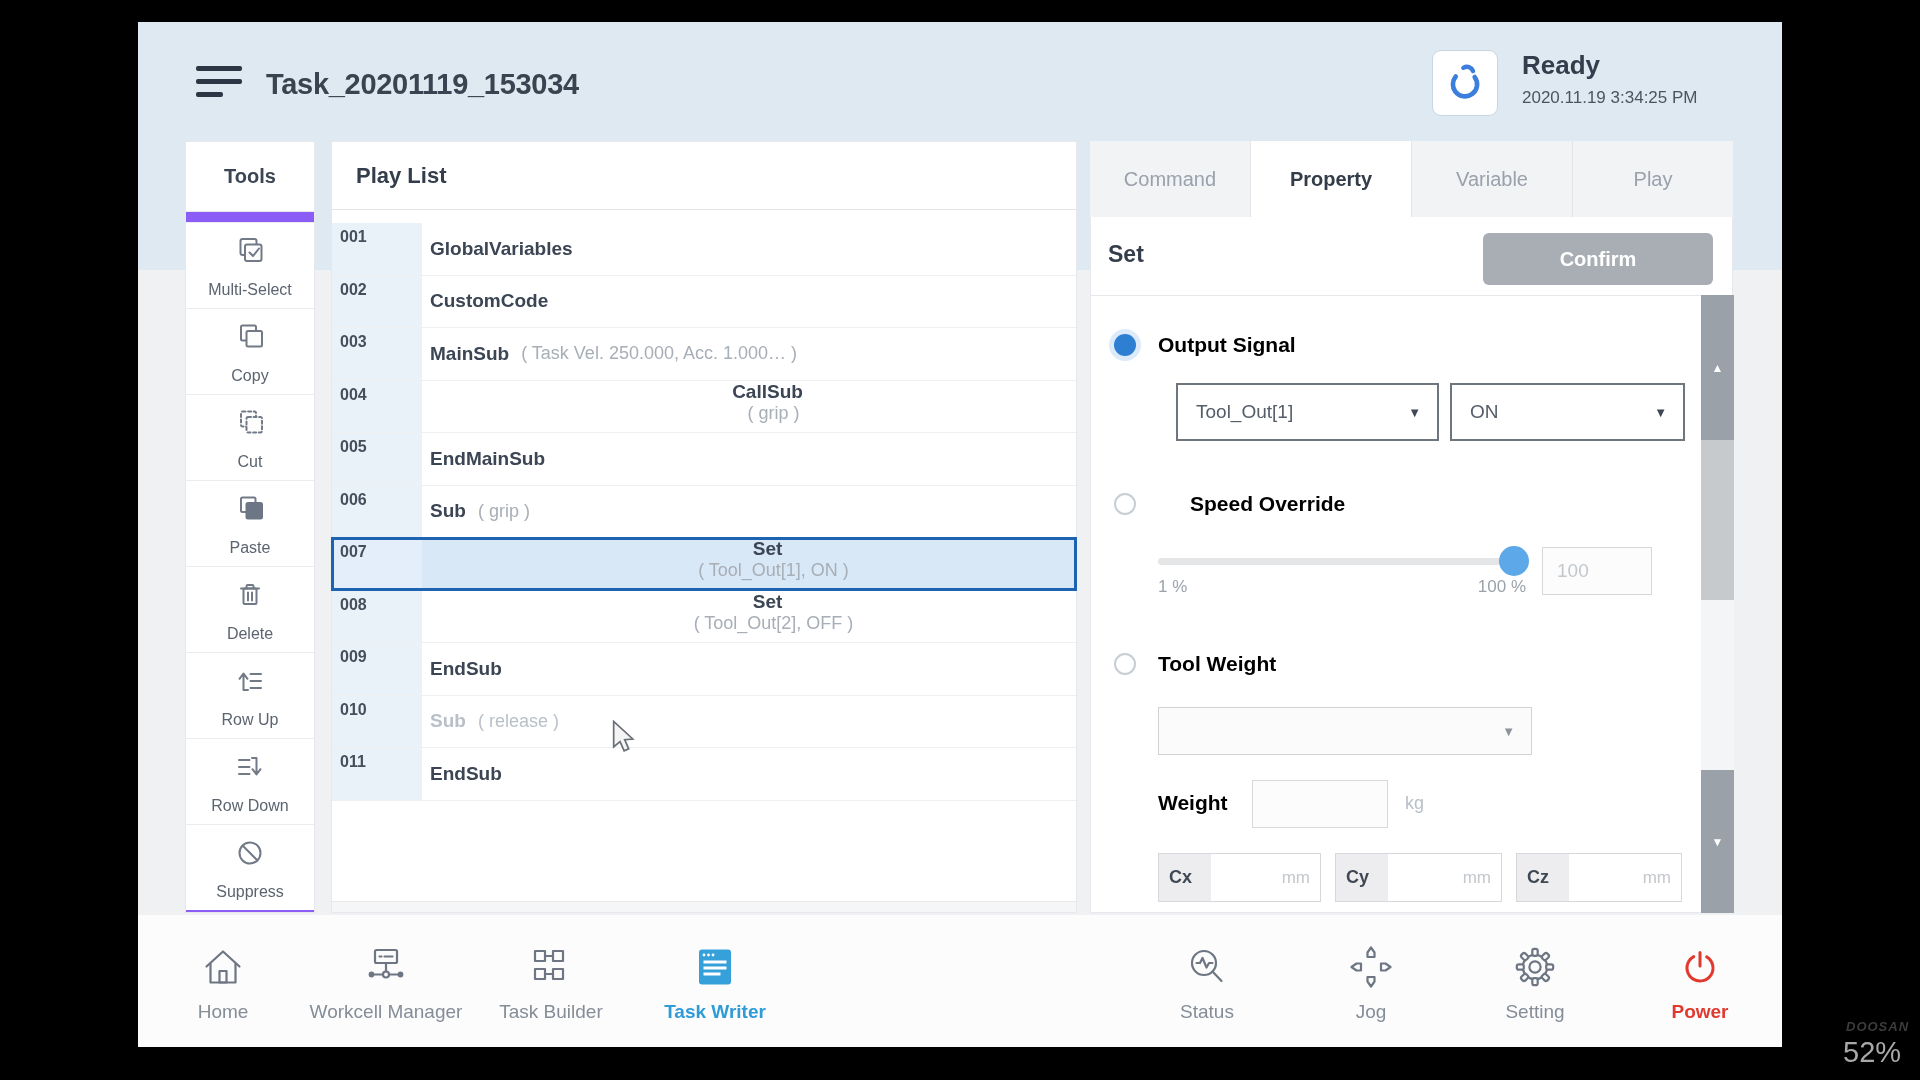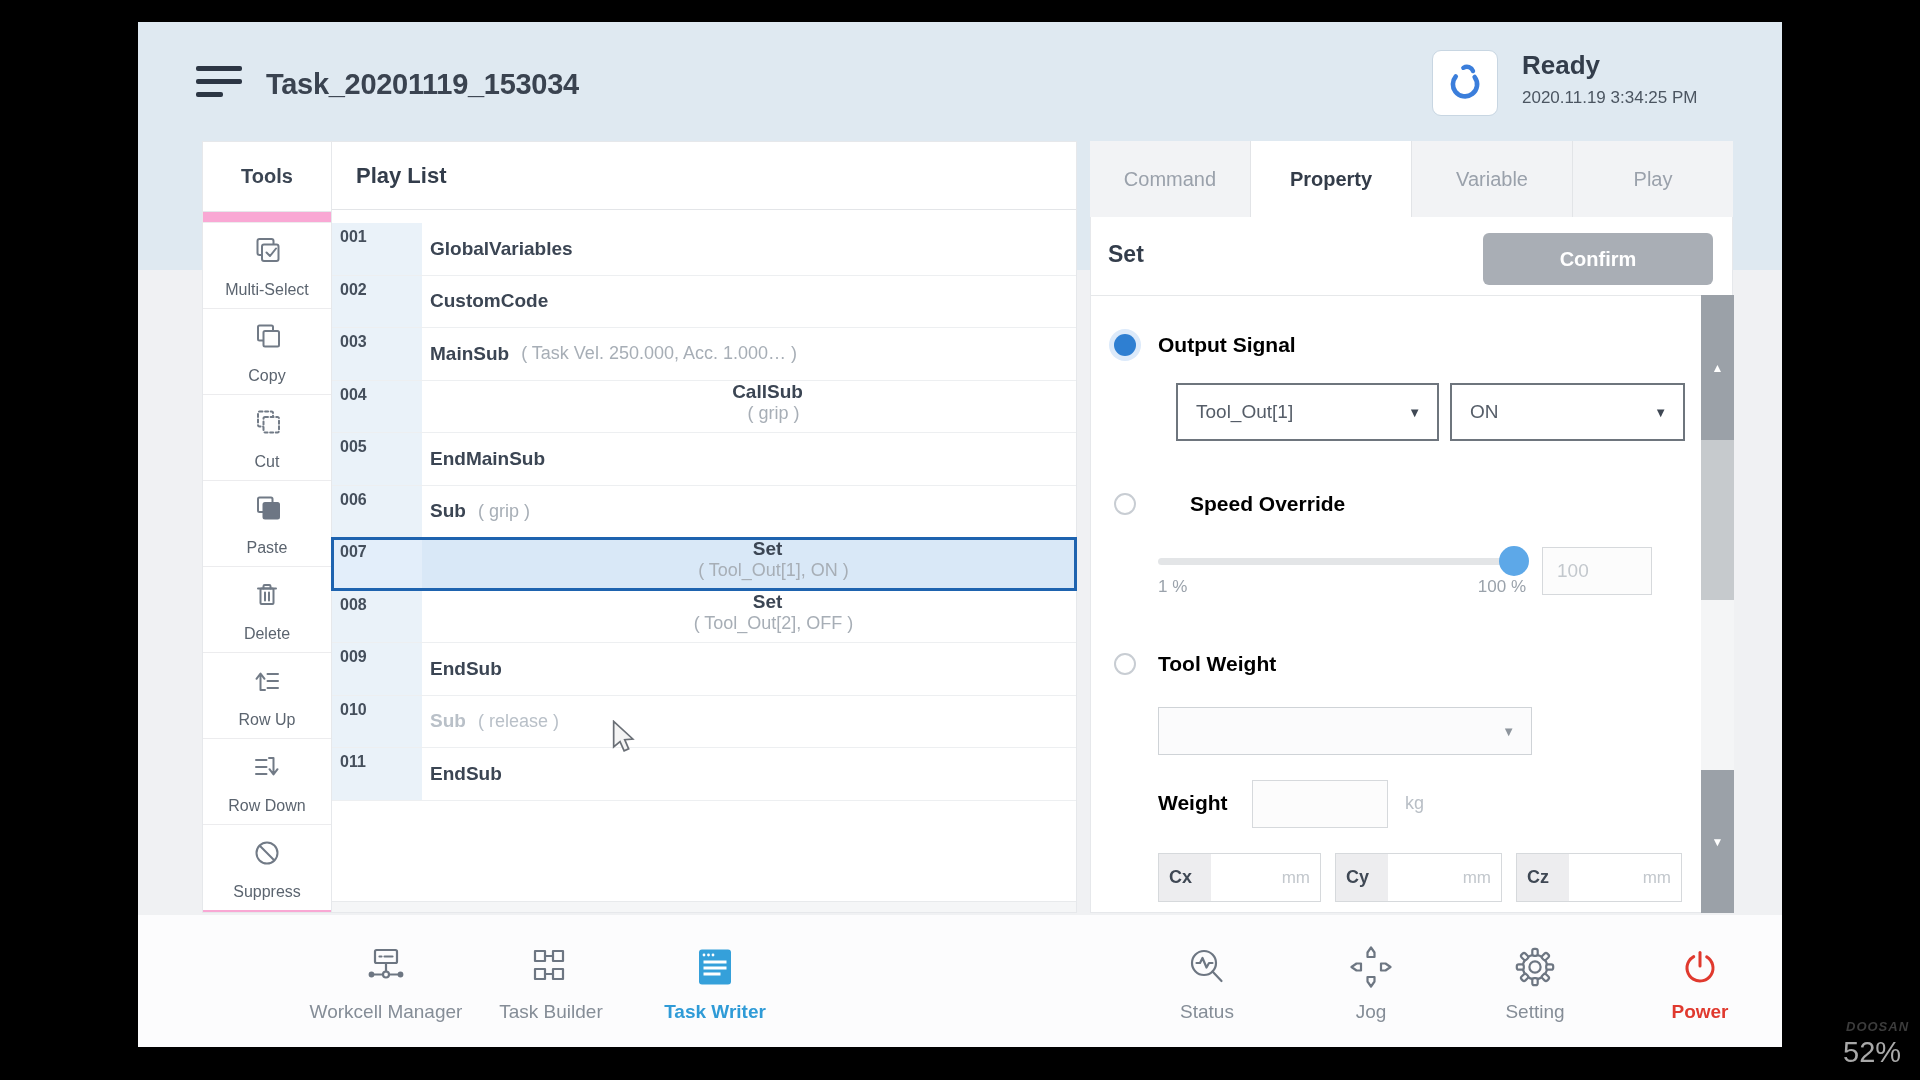--- a/index.html
+++ b/index.html
@@ -16,21 +16,21 @@
   .app-title { position:absolute; left:128px; top:46px; font-size:29px; font-weight:bold;
                color:#3a4350; letter-spacing:-0.3px; }
   .robot-btn { position:absolute; left:1294px; top:28px; width:66px; height:66px; background:#fff;
                border:1px solid #c8d6e2; border-radius:9px; display:flex; align-items:center;
                justify-content:center; }
   .status-name { position:absolute; left:1384px; top:28px; font-size:26px; font-weight:bold; color:#333d4b; }
   .status-time { position:absolute; left:1384px; top:66px; font-size:17px; color:#4b5561; }
 
   
   .panel { position:absolute; background:#fff; border:1px solid #e6e8eb; }
-  .tools-panel { left:64px; top:119px; width:130px; height:772px; background:#f9a8d4; }
+  .tools-panel { left:47px; top:119px; width:130px; height:772px; background:#8b5cf6; }
   .tools-title { height:70px; display:flex; align-items:center; justify-content:center;
                  font-size:20px; font-weight:bold; color:#3b4553; border-bottom:1px solid #e6e8eb;
                  margin-bottom:10px; background:#fff; }
   .tool-btn { height:86px; background:#fff; border-top:1px solid #ececee; text-align:center;
               cursor:pointer; position:relative; }
   .tool-btn svg { margin-top:11px; }
   .tool-btn .tlabel { position:absolute; left:0; right:0; bottom:9px; font-size:16px; color:#5b646f; }
 
   
   .task-panel { left:193px; top:119px; width:746px; height:772px; }
@@ -345,20 +345,28 @@
       <div class="vscroll">
         <div class="vs-btn" style="top:78px; height:145px;">▲</div>
         <div class="vs-thumb" style="top:223px; height:160px;"></div>
         <div class="vs-track" style="top:383px; height:170px;"></div>
         <div class="vs-btn" style="top:553px; height:143px;">▼</div>
       </div>
     </div>
   </div>
 
   <div class="bottom-nav">
+    <div class="nav-item" style="left:85px;">
+      <svg class="nico" width="48" height="48" viewBox="0 0 48 48">
+        <path d="M7.5 23.5 L24 8.5 L40.5 23.5"></path>
+        <path d="M11.5 20.5 V39.5 H36.5 V20.5"></path>
+        <rect x="20.5" y="28" width="7" height="11.5"></rect>
+      </svg>
+      <div class="nav-label">Home</div>
+    </div>
     <div class="nav-item" style="left:248px;">
       <svg class="nico" width="48" height="48" viewBox="0 0 48 48">
         <rect x="13" y="7" width="22" height="13" rx="1.5"></rect>
         <path d="M17.5 13.5 h2 M22.5 13.5 h8"></path>
         <path d="M24 20 V28.5"></path>
         <circle cx="24" cy="31.5" r="3"></circle>
         <path d="M9.5 31.5 H21 M27 31.5 H38.5"></path>
         <circle cx="9.5" cy="31.5" r="1.8" fill="#6d7682"></circle>
         <circle cx="38.5" cy="31.5" r="1.8" fill="#6d7682"></circle>
       </svg>

